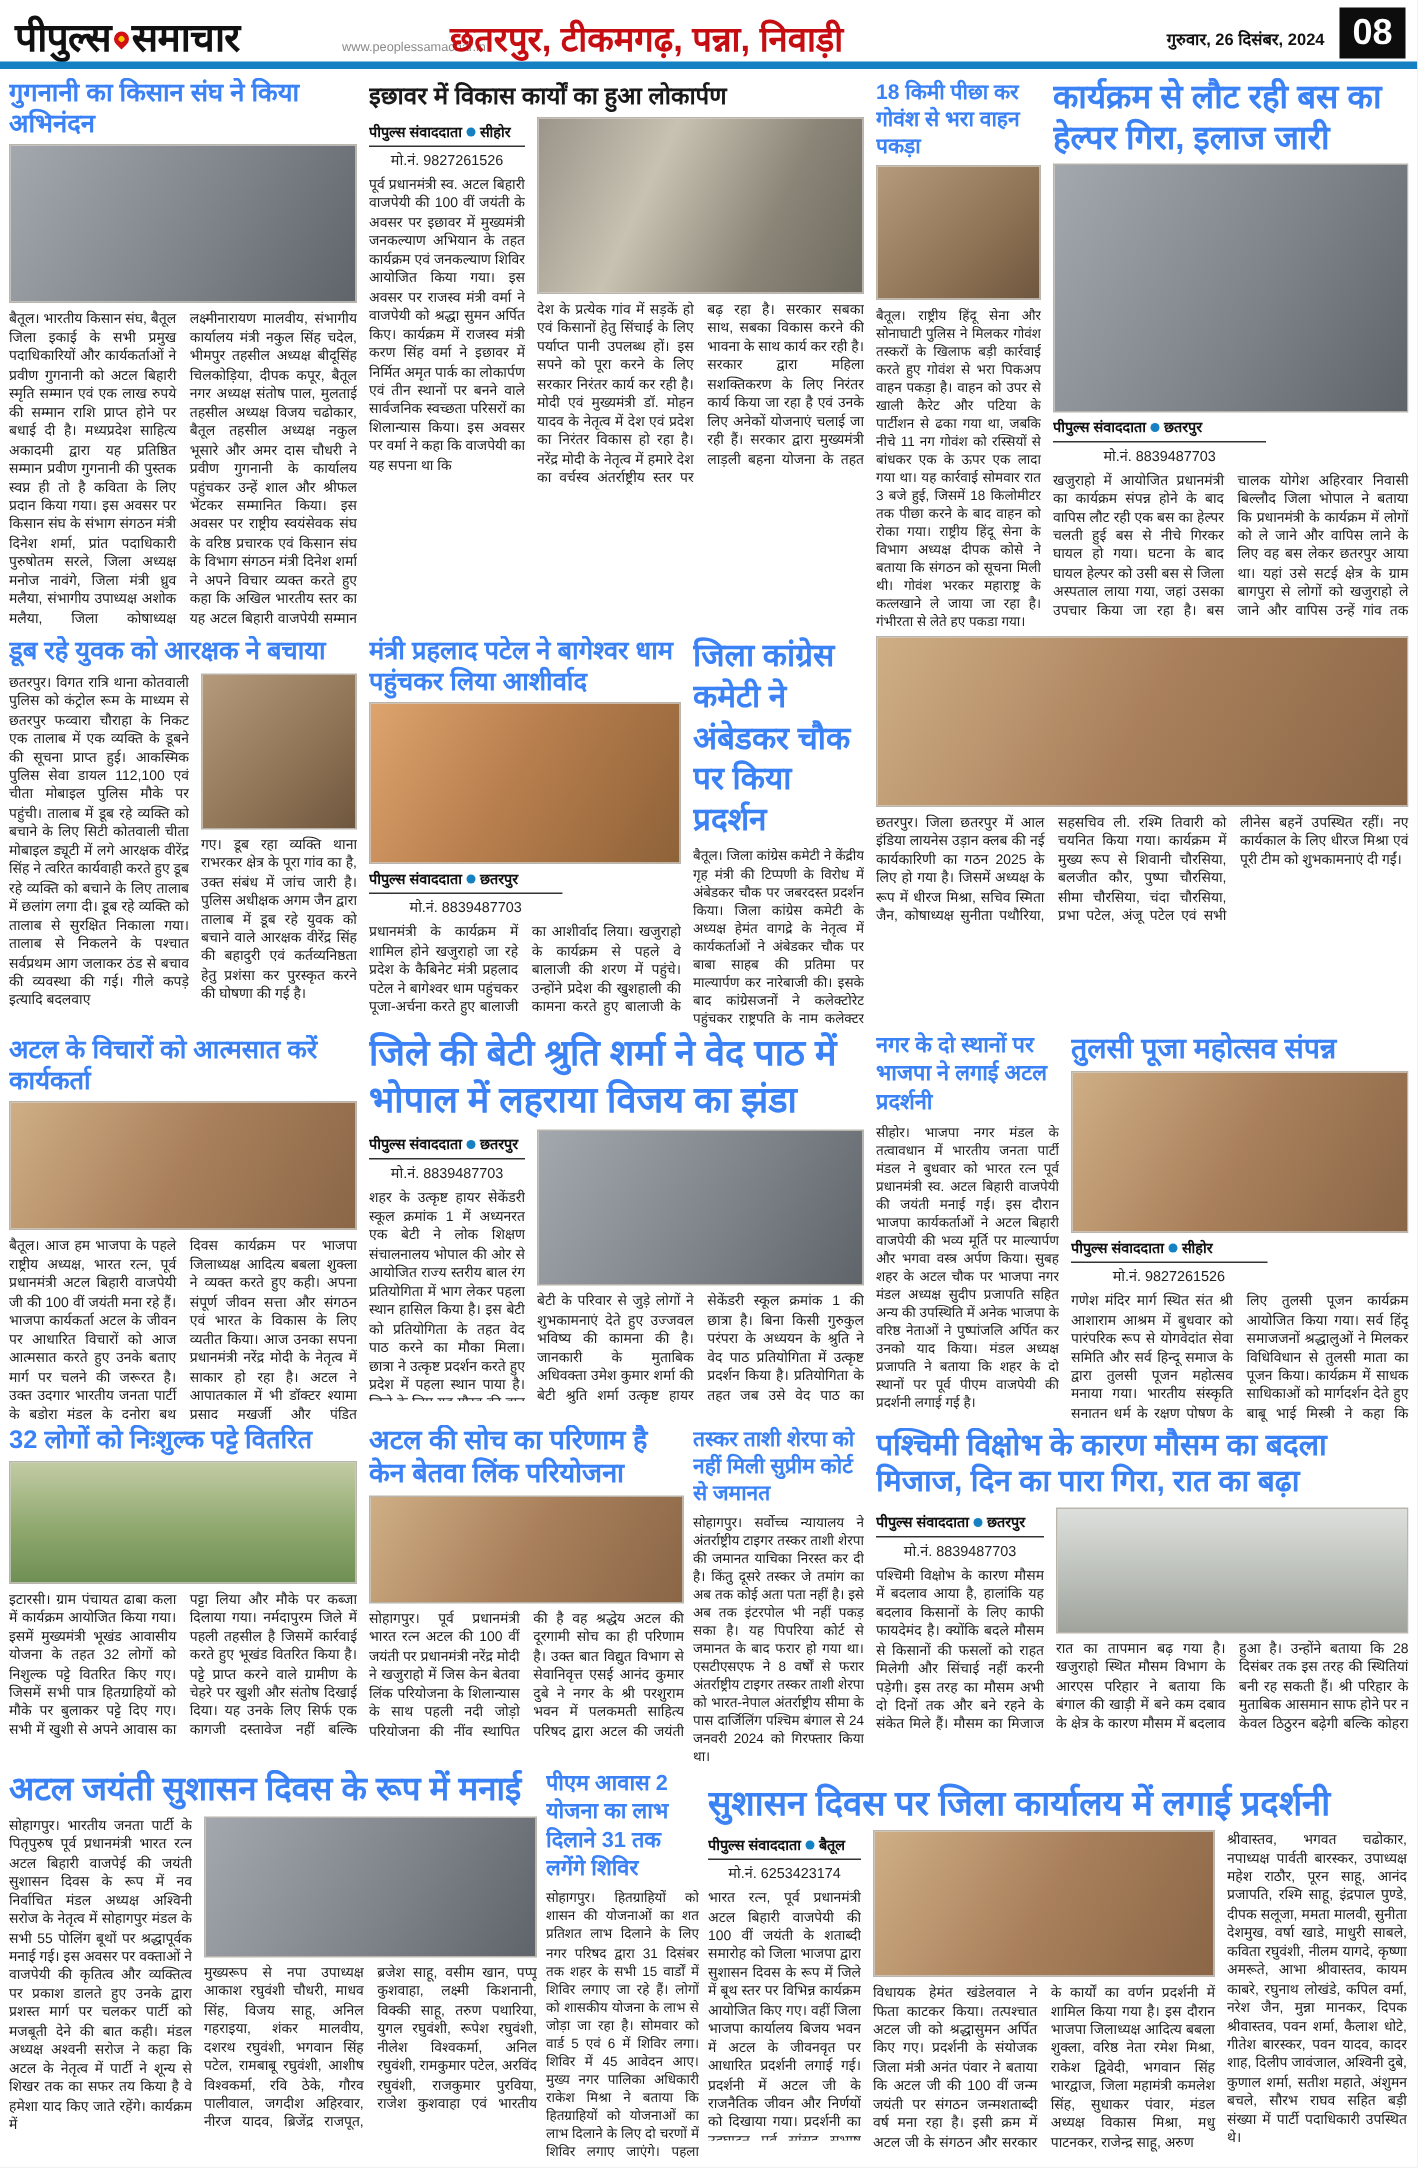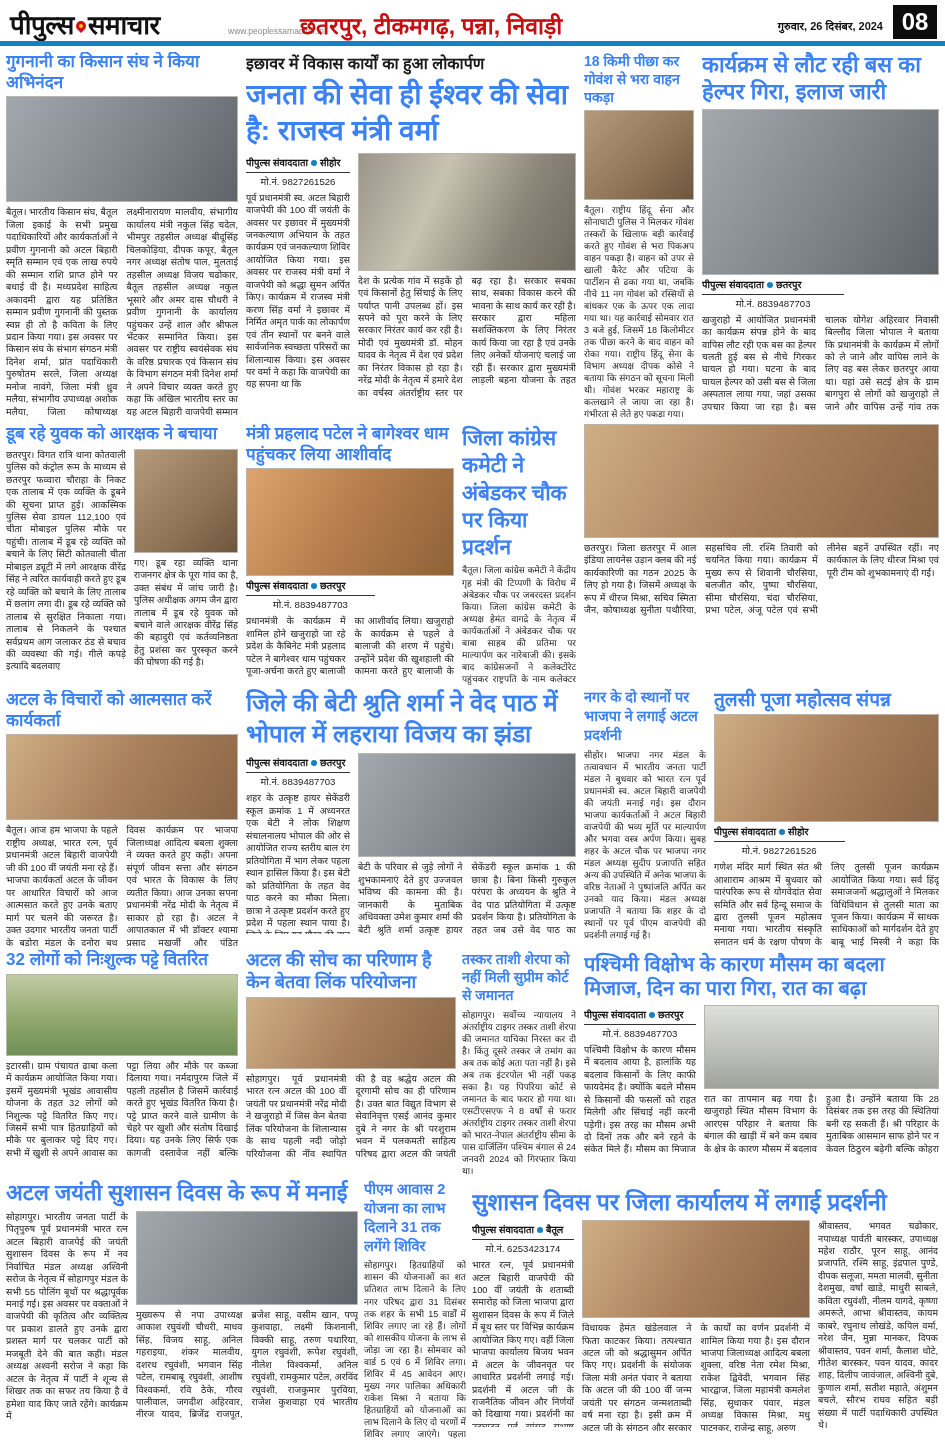--- a/index.html
+++ b/index.html
@@ -59,21 +59,20 @@
   <div id="bluebar"></div>
 
   <div class="art" style="left:6px;top:52px;width:232px;height:366px">
     <div class="hl hl-md">गुगनानी का किसान संघ ने किया अभिनंदन</div>
     <div class="photo ph-gray" style="height:106px"></div>
     <div class="body cols2 gap" style="height:224px">बैतूल। भारतीय किसान संघ, बैतूल जिला इकाई के सभी प्रमुख पदाधिकारियों और कार्यकर्ताओं ने प्रवीण गुगनानी को अटल बिहारी स्मृति सम्मान एवं एक लाख रुपये की सम्मान राशि प्राप्त होने पर बधाई दी है। मध्यप्रदेश साहित्य अकादमी द्वारा यह प्रतिष्ठित सम्मान प्रवीण गुगनानी की पुस्तक स्वप्न ही तो है कविता के लिए प्रदान किया गया। इस अवसर पर किसान संघ के संभाग संगठन मंत्री दिनेश शर्मा, प्रांत पदाधिकारी पुरुषोतम सरले, जिला अध्यक्ष मनोज नावंगे, जिला मंत्री ध्रुव मलैया, संभागीय उपाध्यक्ष अशोक मलैया, जिला कोषाध्यक्ष लक्ष्मीनारायण मालवीय, संभागीय कार्यालय मंत्री नकुल सिंह चदेल, भीमपुर तहसील अध्यक्ष बीदूसिंह चिलकोड़िया, दीपक कपूर, बैतूल नगर अध्यक्ष संतोष पाल, मुलताई तहसील अध्यक्ष विजय चढोकार, बैतूल तहसील अध्यक्ष नकुल भूसारे और अमर दास चौधरी ने प्रवीण गुगनानी के कार्यालय पहुंचकर उन्हें शाल और श्रीफल भेंटकर सम्मानित किया। इस अवसर पर राष्ट्रीय स्वयंसेवक संघ के वरिष्ठ प्रचारक एवं किसान संघ के विभाग संगठन मंत्री दिनेश शर्मा ने अपने विचार व्यक्त करते हुए कहा कि अखिल भारतीय स्तर का यह अटल बिहारी वाजपेयी सम्मान किसान संघ के एक कार्यकर्ता को मिलना संगठन के लिए गर्व की बात है।</div>
   </div>
 
   <div class="art" style="left:246px;top:52px;width:330px;height:366px">
     <div class="kicker">इछावर में विकास कार्यों का हुआ लोकार्पण</div>
-    <div class="hl hl-xl">जनता की सेवा ही ईश्वर की सेवा है: राजस्व मंत्री वर्मा</div>
     <div class="row gap" style="height:258px">
       <div style="width:104px;flex:none">
         <div class="byline">
           <span>पीपुल्स संवाददाता</span><span class="by-dot"></span><span>सीहोर</span>
         </div>
         <div class="phone">मो.नं. 9827261526</div>
         <div class="body" style="height:200px;overflow:hidden">पूर्व प्रधानमंत्री स्व. अटल बिहारी वाजपेयी की 100 वीं जयंती के अवसर पर इछावर में मुख्यमंत्री जनकल्याण अभियान के तहत कार्यक्रम एवं जनकल्याण शिविर आयोजित किया गया। इस अवसर पर राजस्व मंत्री वर्मा ने वाजपेयी को श्रद्धा सुमन अर्पित किए। कार्यक्रम में राजस्व मंत्री करण सिंह वर्मा ने इछावर में निर्मित अमृत पार्क का लोकार्पण एवं तीन स्थानों पर बनने वाले सार्वजनिक स्वच्छता परिसरों का शिलान्यास किया। इस अवसर पर वर्मा ने कहा कि वाजपेयी का यह सपना था कि</div>
       </div>
       <div style="width:218px;flex:none;margin-left:8px">
         <div class="photo ph-crowd" style="height:118px"></div>
@@ -97,21 +96,21 @@
     <div class="phone" style="width:60%">मो.नं. 8839487703</div>
     <div class="body cols2" style="height:102px">खजुराहो में आयोजित प्रधानमंत्री का कार्यक्रम संपन्न होने के बाद वापिस लौट रही एक बस का हेल्पर चलती हुई बस से नीचे गिरकर घायल हो गया। घटना के बाद घायल हेल्पर को उसी बस से जिला अस्पताल लाया गया, जहां उसका उपचार किया जा रहा है। बस चालक योगेश अहिरवार निवासी बिल्लौद जिला भोपाल ने बताया कि प्रधानमंत्री के कार्यक्रम में लोगों को ले जाने और वापिस लाने के लिए वह बस लेकर छतरपुर आया था। यहां उसे सटई क्षेत्र के ग्राम बागपुरा से लोगों को खजुराहो ले जाने और वापिस उन्हें गांव तक पहुंचाने की जिम्मेदारी मिली थी, जिसके तहत वह बागपुरा से खजुराहो गया था। बुधवार की दोपहर कार्यक्रम संपन्न होने के बाद जब वह खजुराहो से वापिस बागपुरा आ रहा था तभी बजारी के गुलाबो ढाबा के पास बस के गेट पर खड़ा हेल्पर गजेन्द्र राजपूत चलती बस से नीचे गिरकर घायल हो गया। जिला अस्पताल में इलाज किया जा रहा है।</div>
   </div>
 
   <div class="art" style="left:6px;top:424px;width:232px;height:260px">
     <div class="hl hl-md">डूब रहे युवक को आरक्षक ने बचाया</div>
     <div class="row gap">
       <div class="body" style="width:120px;flex:none;height:226px;overflow:hidden">छतरपुर। विगत रात्रि थाना कोतवाली पुलिस को कंट्रोल रूम के माध्यम से छतरपुर फव्वारा चौराहा के निकट एक तालाब में एक व्यक्ति के डूबने की सूचना प्राप्त हुई। आकस्मिक पुलिस सेवा डायल 112,100 एवं चीता मोबाइल पुलिस मौके पर पहुंची। तालाब में डूब रहे व्यक्ति को बचाने के लिए सिटी कोतवाली चीता मोबाइल ड्यूटी में लगे आरक्षक वीरेंद्र सिंह ने त्वरित कार्यवाही करते हुए डूब रहे व्यक्ति को बचाने के लिए तालाब में छलांग लगा दी। डूब रहे व्यक्ति को तालाब से सुरक्षित निकाला गया। तालाब से निकलने के पश्चात सर्वप्रथम आग जलाकर ठंड से बचाव की व्यवस्था की गई। गीले कपड़े इत्यादि बदलवाए</div>
       <div style="width:104px;flex:none;margin-left:8px">
         <div class="photo ph-cattle" style="height:104px"></div>
-        <div class="body gap" style="height:118px;overflow:hidden">गए। डूब रहा व्यक्ति थाना राजनगर क्षेत्र के पूरा गांव का है, उक्त संबंध में जांच जारी है। पुलिस अधीक्षक अगम जैन द्वारा तालाब में डूब रहे युवक को बचाने वाले आरक्षक वीरेंद्र सिंह की बहादुरी एवं कर्तव्यनिष्ठता हेतु प्रशंसा कर पुरस्कृत करने की घोषणा की गई है।</div>
+        <div class="body gap" style="height:118px;overflow:hidden">गए। डूब रहा व्यक्ति थाना राभरकर क्षेत्र के पूरा गांव का है, उक्त संबंध में जांच जारी है। पुलिस अधीक्षक अगम जैन द्वारा तालाब में डूब रहे युवक को बचाने वाले आरक्षक वीरेंद्र सिंह की बहादुरी एवं कर्तव्यनिष्ठता हेतु प्रशंसा कर पुरस्कृत करने की घोषणा की गई है।</div>
       </div>
     </div>
   </div>
 
   <div class="art" style="left:246px;top:424px;width:208px;height:262px">
     <div class="hl hl-md">मंत्री प्रहलाद पटेल ने बागेश्वर धाम पहुंचकर लिया आशीर्वाद</div>
     <div class="photo ph-temple" style="height:108px"></div>
     <div class="byline" style="width:62%">
       <span>पीपुल्स संवाददाता</span><span class="by-dot"></span><span>छतरपुर</span>
     </div>

